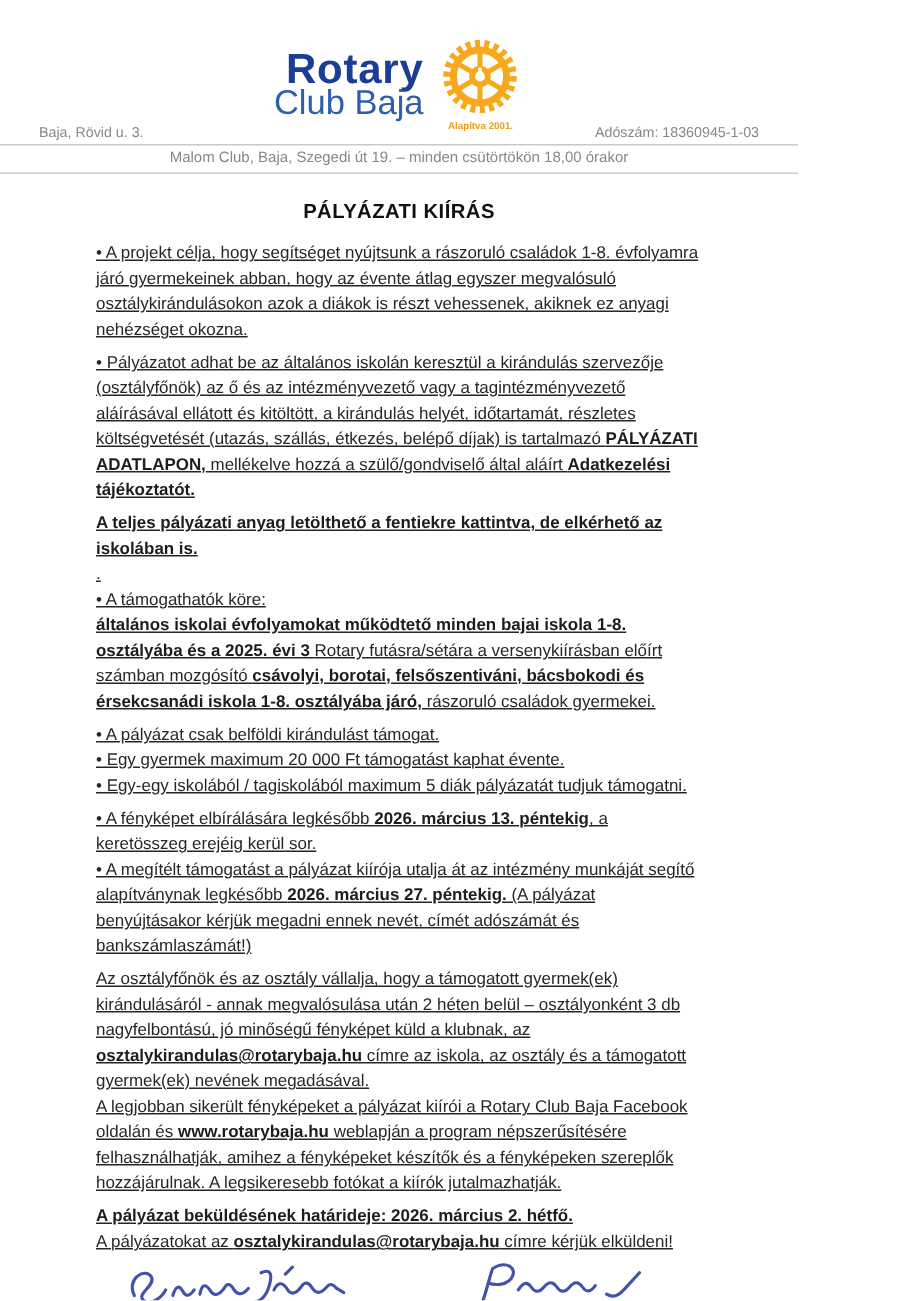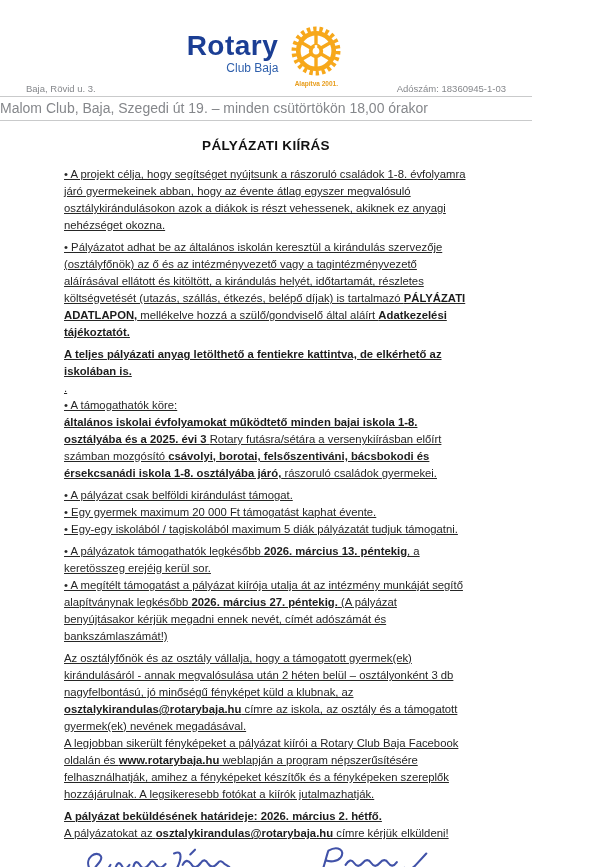--- a/index.html
+++ b/index.html
@@ -5,26 +5,26 @@
   html,body{margin:0;padding:0;background:#ffffff;}
   .page{
     width:532px;height:867px;background:#fff;position:relative;overflow:hidden;
     font-family:"Liberation Sans",sans-serif;color:#262626;
   }
   
   .header{position:relative;height:96px;}
   .logo-row{position:absolute;left:0;right:0;top:24px;display:flex;justify-content:center;align-items:flex-start;gap:9px;}
   .logo-text{text-align:right;padding-top:9px;}
   .rotary-name{font-size:28px;font-weight:bold;color:#1b3e94;line-height:26px;letter-spacing:.5px;}
-  .club-name{font-size:12px;color:#2e5fac;line-height:19px;}
+  .club-name{font-size:23px;color:#2e5fac;line-height:19px;}
   .wheel-wrap{text-align:center;width:58px;}
   .founded{font-size:6.5px;color:#e89d1c;font-weight:bold;margin-top:-2px;white-space:nowrap;}
   .addr-row{position:absolute;bottom:2px;left:26px;right:26px;display:flex;justify-content:space-between;font-size:9.5px;color:#85878b;}
   .rule{border-top:1px solid #c9cacb;height:0;}
-  .meeting{font-size:14px;color:#85878b;padding:3px 0 4px;}
+  .meeting{text-align:center;font-size:10px;color:#85878b;padding:3px 0 4px;}
   
   .title{text-align:center;font-size:13.5px;font-weight:bold;color:#111;margin-top:17px;letter-spacing:.3px;}
   .doc-body{margin:13px 64px 0;font-size:11.3px;line-height:17px;text-align:left;text-decoration:underline;}
   .para{margin:0;}
   .para.gap{margin-top:5px;}
   .b{font-weight:bold;color:#1d1d1d;}
   
   .sig-row{display:flex;justify-content:center;gap:30px;margin-top:2px;}
   .sig-col{width:188px;text-align:center;}
   .sig-svg{display:block;margin:0 auto -5px;}
@@ -79,21 +79,21 @@
   <div class="doc-body">
       <p class="para gap"><span>• A projekt célja, hogy segítséget nyújtsunk a rászoruló családok 1-8. évfolyamra járó gyermekeinek abban, hogy az évente átlag egyszer megvalósuló osztálykirándulásokon azok a diákok is részt vehessenek, akiknek ez anyagi nehézséget okozna.</span></p>
       <p class="para gap"><span>• Pályázatot adhat be az általános iskolán keresztül a kirándulás szervezője (osztályfőnök) az ő és az intézményvezető vagy a tagintézményvezető aláírásával ellátott és kitöltött, a kirándulás helyét, időtartamát, részletes költségvetését (utazás, szállás, étkezés, belépő díjak) is tartalmazó </span><span class="b">PÁLYÁZATI ADATLAPON,</span><span> mellékelve hozzá a szülő/gondviselő által aláírt </span><span class="b">Adatkezelési tájékoztatót.</span></p>
       <p class="para gap"><span class="b">A teljes pályázati anyag letölthető a fentiekre kattintva, de elkérhető az iskolában is.</span></p>
       <p class="para"><span>.</span></p>
       <p class="para"><span>• A támogathatók köre:</span></p>
       <p class="para"><span class="b">általános iskolai évfolyamokat működtető minden bajai iskola 1-8. osztályába és a 2025. évi 3 </span><span>Rotary futásra/sétára a versenykiírásban előírt számban mozgósító </span><span class="b">csávolyi, borotai, felsőszentiváni, bácsbokodi és érsekcsanádi  iskola 1-8. osztályába járó,</span><span> rászoruló családok gyermekei.</span></p>
       <p class="para gap"><span>• A pályázat csak belföldi kirándulást támogat.</span></p>
       <p class="para"><span>• Egy gyermek maximum 20 000 Ft támogatást kaphat évente.</span></p>
       <p class="para"><span>• Egy-egy iskolából / tagiskolából maximum 5 diák pályázatát tudjuk támogatni.</span></p>
-      <p class="para gap"><span>• A pályázatok támogathatók legkésőbb </span><span class="b">2026. március 13. péntekig</span><span>, a keretösszeg erejéig kerül sor.</span></p>
+      <p class="para gap"><span>• A fényképet elbírálására legkésőbb </span><span class="b">2026. március 13. péntekig</span><span>, a keretösszeg erejéig kerül sor.</span></p>
       <p class="para"><span>• A megítélt támogatást a pályázat kiírója utalja át az intézmény munkáját segítő alapítványnak legkésőbb </span><span class="b">2026. március 27. péntekig.</span><span> (A pályázat benyújtásakor kérjük megadni ennek nevét, címét adószámát és bankszámlaszámát!)</span></p>
       <p class="para gap"><span>Az osztályfőnök és az osztály vállalja, hogy a támogatott gyermek(ek) kirándulásáról - annak megvalósulása után 2 héten belül – osztályonként 3 db nagyfelbontású, jó minőségű fényképet küld a klubnak, az </span><span class="b">osztalykirandulas@rotarybaja.hu</span><span> címre az iskola, az osztály és a támogatott gyermek(ek) nevének megadásával.</span></p>
       <p class="para"><span>A legjobban sikerült fényképeket a pályázat kiírói a Rotary Club Baja Facebook oldalán és </span><span class="b">www.rotarybaja.hu</span><span> weblapján a program népszerűsítésére felhasználhatják, amihez a fényképeket készítők és a fényképeken szereplők hozzájárulnak. A legsikeresebb fotókat a kiírók jutalmazhatják.</span></p>
       <p class="para gap"><span class="b">A pályázat beküldésének határideje: 2026. március 2. hétfő.</span></p>
       <p class="para"><span>A pályázatokat az </span><span class="b">osztalykirandulas@rotarybaja.hu</span><span> címre kérjük elküldeni!</span></p>
     </div>
 
   <div class="sig-row">
     <div class="sig-col">
       <svg class="sig-svg" width="170" height="38" viewBox="0 0 170 40">

